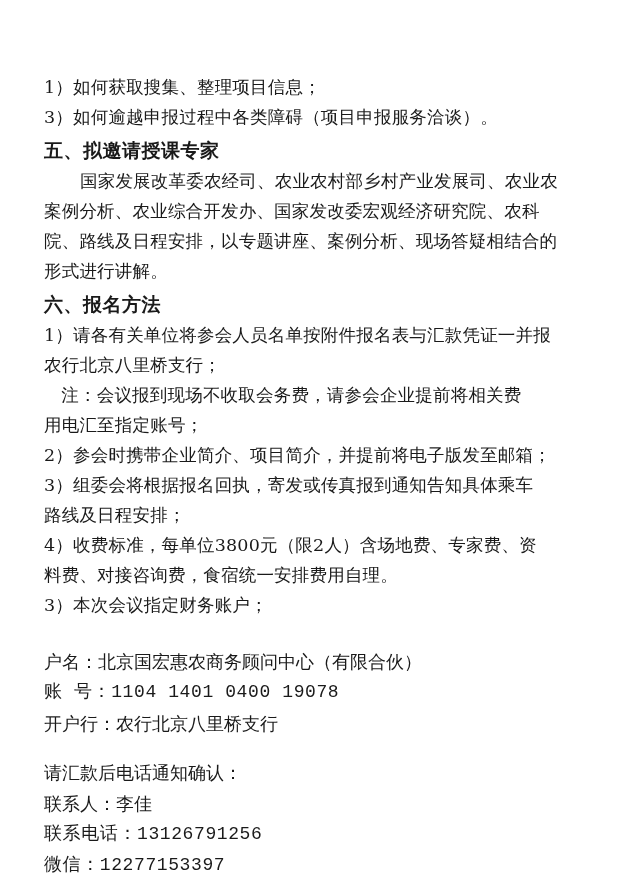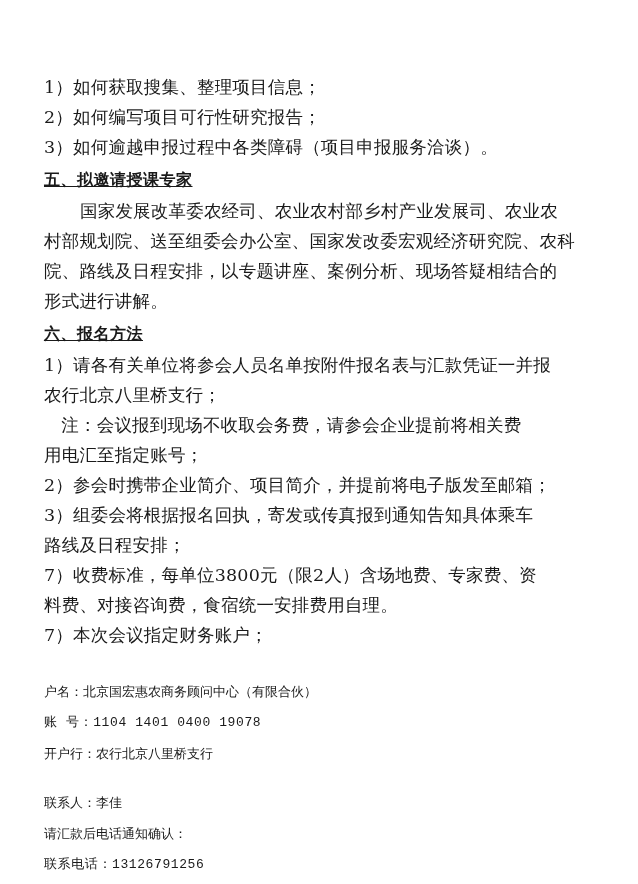--- a/index.html
+++ b/index.html
@@ -23,91 +23,89 @@
     margin-top: 46px;
   }
   .line {
     font-size: 17.5px;
     line-height: 30px;
     letter-spacing: 0.2px;
     white-space: pre-wrap;
     font-family: "DejaVu Serif", "Liberation Serif", serif;
   }
   .heading {
-    font-size: 16px;
+    font-size: 19px;
     font-weight: bold;
     line-height: 32px;
     letter-spacing: 0.5px;
     margin-top: 2px;
-    text-decoration: underline;
   }
   .indent-2 {
     text-indent: 36px;
   }
   .gap-med { height: 18px; }
   .gap-large { height: 26px; }
   .bank-line {
-    font-size: 13px;
+    font-size: 18px;
     line-height: 31px;
   }
   .mono-num {
     font-family: Liberation Mono, monospace;
     letter-spacing: 0.6px;
   }
 </style>
 </head>
 <body>
 
 <div class="page">
 
   <div>
     <div class="line">1）如何获取搜集、整理项目信息；</div>
-    <div class="line">2）如何编写项目可行性研究报告；</div>
     <div class="line">3）如何逾越申报过程中各类障碍（项目申报服务洽谈）。</div>
   </div>
 
   <div class="heading">五、拟邀请授课专家</div>
 
   <div>
     <div class="line indent-2">国家发展改革委农经司、农业农村部乡村产业发展司、农业农</div>
-    <div class="line">村部规划院、送至组委会办公室、国家发改委宏观经济研究院、农科</div>
+    <div class="line">案例分析、农业综合开发办、国家发改委宏观经济研究院、农科</div>
     <div class="line">院、路线及日程安排，以专题讲座、案例分析、现场答疑相结合的</div>
     <div class="line">形式进行讲解。</div>
   </div>
 
   <div class="heading">六、报名方法</div>
 
   <div>
     <div class="line">1）请各有关单位将参会人员名单按附件报名表与汇款凭证一并报</div>
     <div class="line">农行北京八里桥支行；</div>
 
     <div class="line">   注：会议报到现场不收取会务费，请参会企业提前将相关费</div>
     <div class="line">用电汇至指定账号；</div>
 
     <div class="line">2）参会时携带企业简介、项目简介，并提前将电子版发至邮箱；</div>
 
     <div class="line">3）组委会将根据报名回执，寄发或传真报到通知告知具体乘车</div>
     <div class="line">路线及日程安排；</div>
 
-    <div class="line">7）收费标准，每单位3800元（限2人）含场地费、专家费、资</div>
+    <div class="line">4）收费标准，每单位3800元（限2人）含场地费、专家费、资</div>
     <div class="line">料费、对接咨询费，食宿统一安排费用自理。</div>
 
-    <div class="line">7）本次会议指定财务账户；</div>
+    <div class="line">3）本次会议指定财务账户；</div>
   </div>
 
   <div class="gap-large"></div>
 
   <div>
     <div class="bank-line">户名：北京国宏惠农商务顾问中心（有限合伙）</div>
     <div class="bank-line mono-num">账 号：1104 1401 0400 19078</div>
     <div class="bank-line">开户行：农行北京八里桥支行</div>
   </div>
 
   <div class="gap-med"></div>
 
   <div>
+    <div class="bank-line">请汇款后电话通知确认：</div>
     <div class="bank-line">联系人：李佳</div>
-    <div class="bank-line">请汇款后电话通知确认：</div>
     <div class="bank-line mono-num">联系电话：13126791256</div>
     <div class="bank-line mono-num">    微信：12277153397</div>
   </div>
 
 </div>
 
 </body></html>

